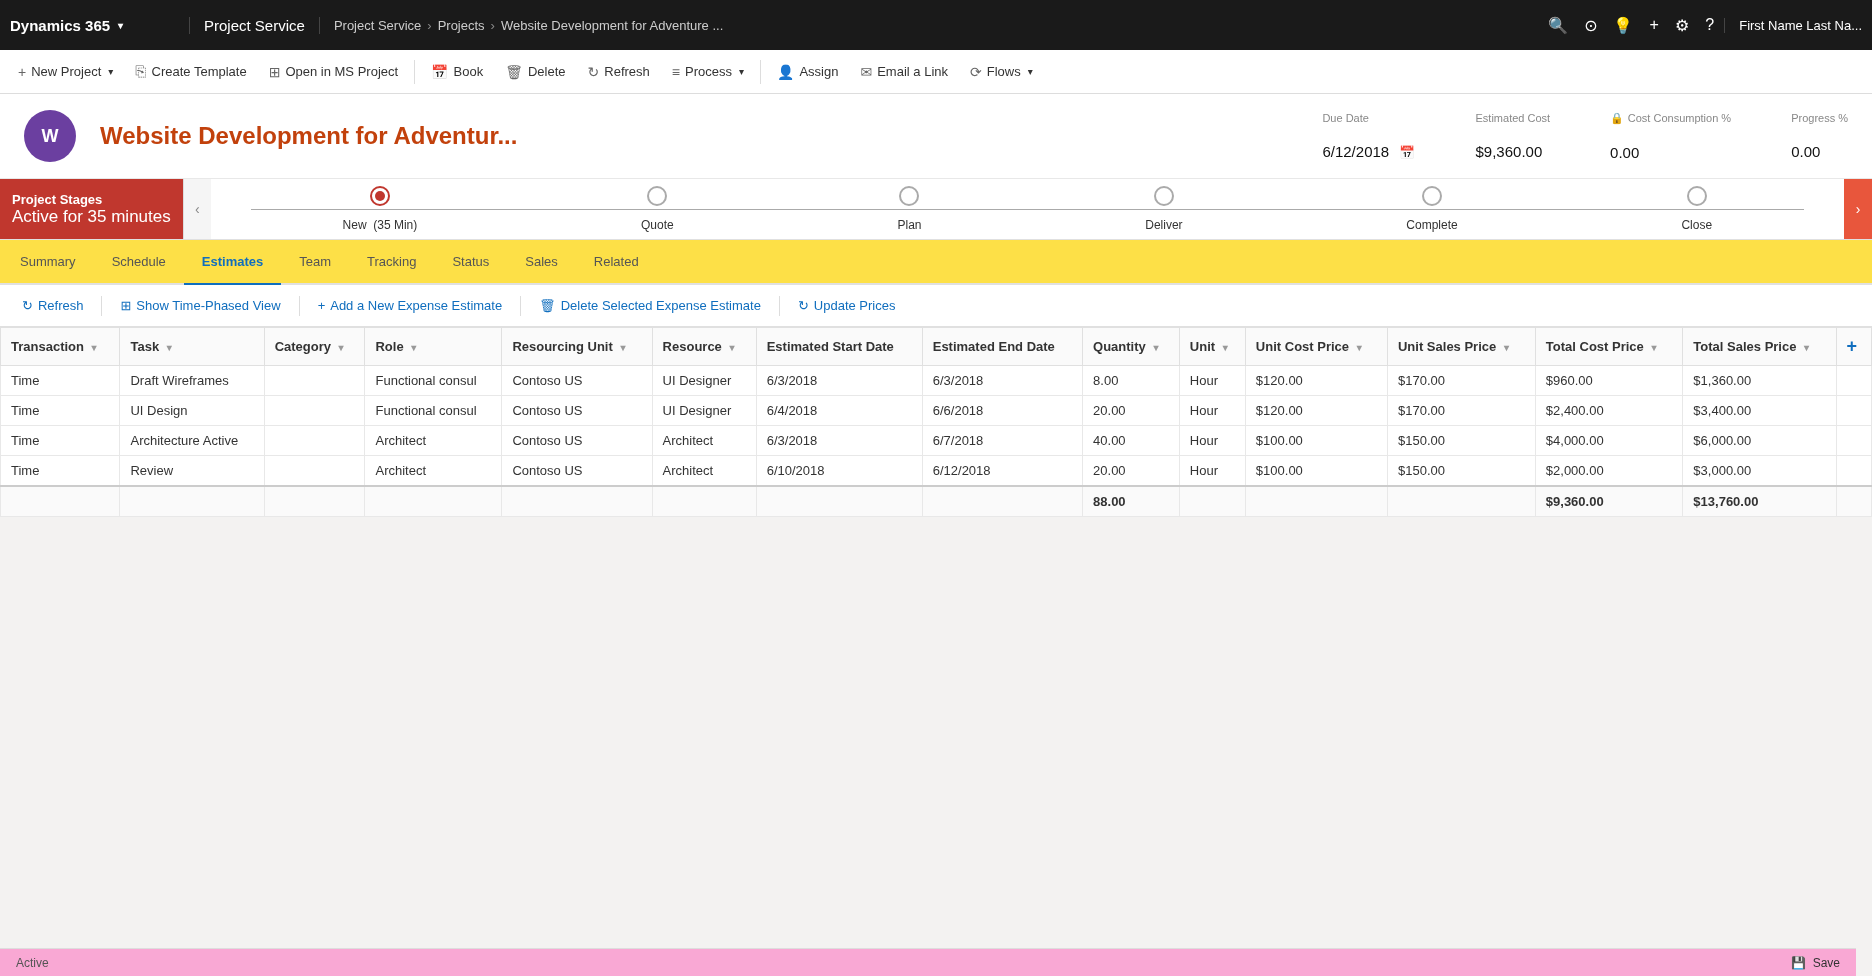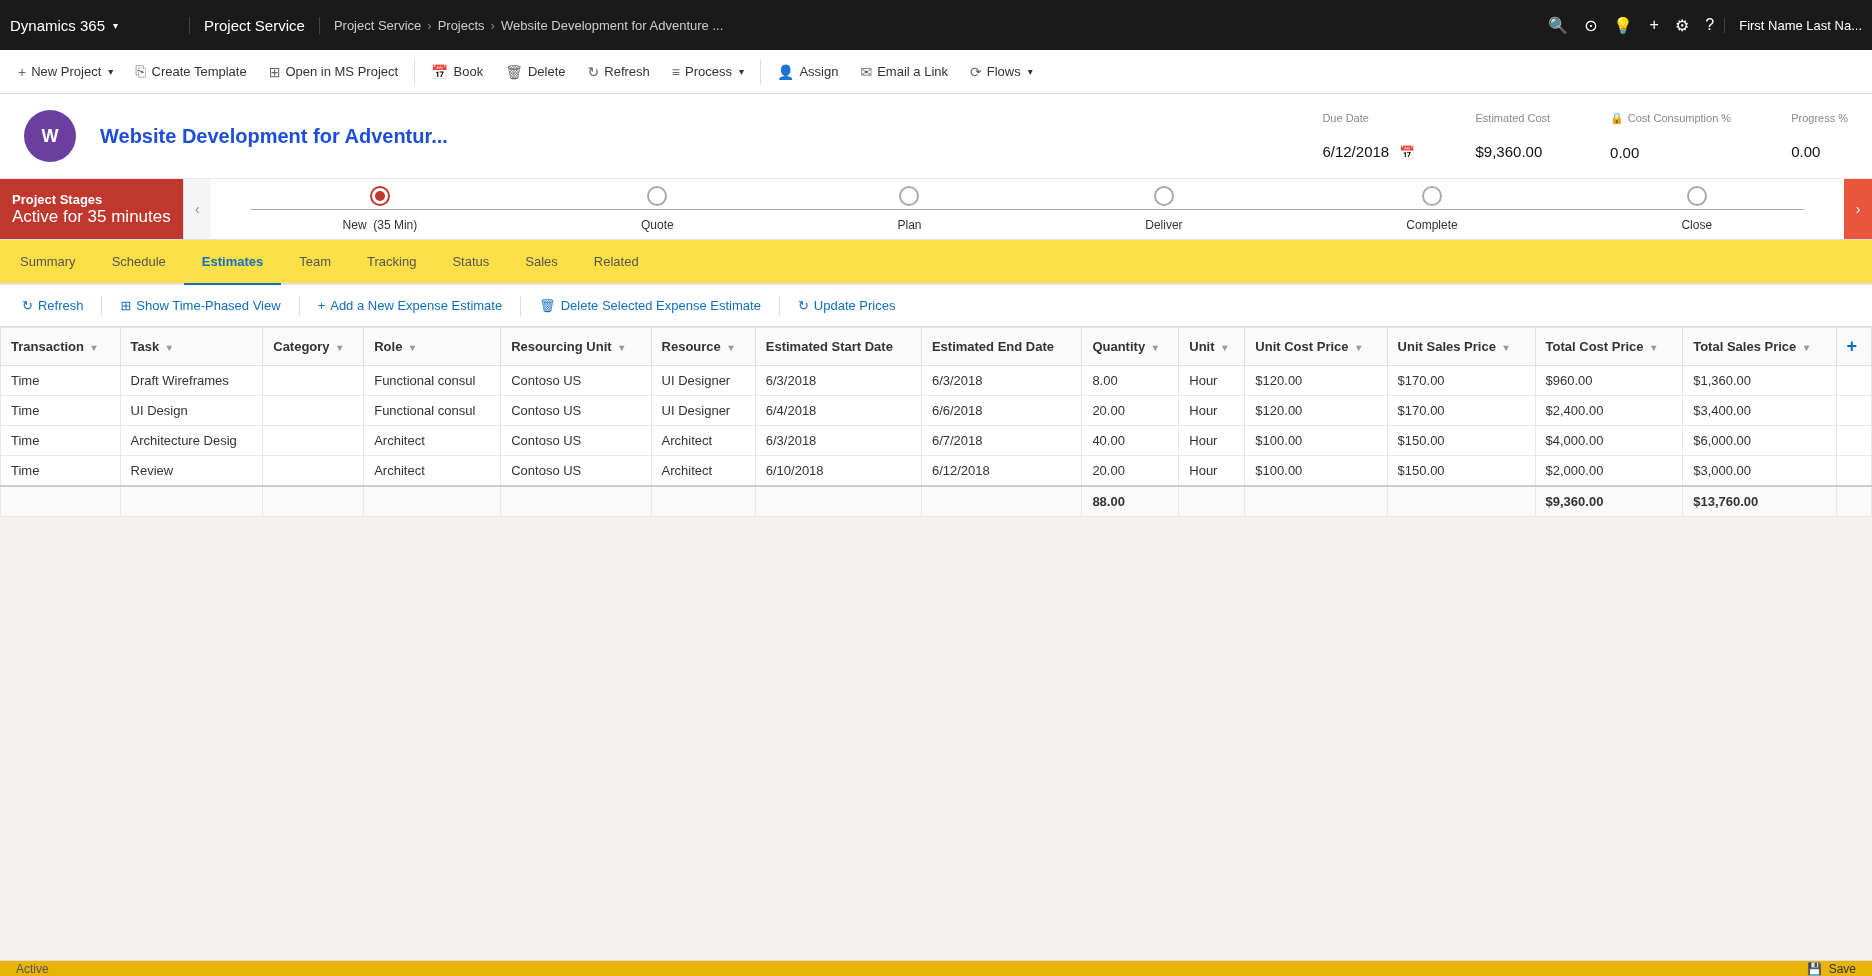--- a/index.html
+++ b/index.html
@@ -12,21 +12,21 @@
       display: flex;
       align-items: center;
       padding: 0 10px;
       color: #fff;
     }
     .top-nav .app-title {
       display: flex;
       align-items: center;
       gap: 6px;
       font-size: 15px;
-      font-weight: 400;
+      font-weight: 700;
       color: #fff;
       padding-right: 8px;
       border-right: 1px solid #444;
       min-width: 180px;
     }
     .top-nav .module-title {
       color: #fff;
       font-size: 15px;
       font-weight: 400;
       padding: 0 14px;
@@ -97,21 +97,21 @@
     .project-avatar {
       width: 52px; height: 52px;
       border-radius: 50%;
       background: #6b3fa0;
       display: flex; align-items: center; justify-content: center;
       color: #fff; font-size: 18px; font-weight: bold;
       flex-shrink: 0;
     }
     .project-info { flex: 1; }
     .project-label { font-size: 11px; color: #888; text-transform: uppercase; letter-spacing: 0.5px; }
-    .project-name { font-size: 20px; font-weight: 600; color: #1d4ed8; }
+    .project-name { font-size: 24px; font-weight: 600; color: #c2410c; }
     .project-meta {
       display: flex;
       gap: 60px;
       margin-left: 40px;
     }
     .meta-item { display: flex; flex-direction: column; gap: 19px; }
     .meta-label { font-size: 11px; color: #888; }
     .meta-value { font-size: 15px; color: #111; font-weight: 500; }
     .meta-value .calendar-icon { color: #888; font-size: 13px; margin-left: 6px; cursor: pointer; }
     .meta-lock { color: #888; font-size: 11px; display: flex; align-items: center; gap: 4px; }
@@ -283,24 +283,24 @@
       color: #106ebe;
       cursor: pointer;
       font-size: 18px;
     }
 
     
     .status-bar {
       position: fixed;
       bottom: 0;
       left: 0;
-      right: 0;
-      background: #eab308;
+      right: 16px;
+      background: #f9a8d4;
       border-top: 1px solid #ddd;
-      height: 16px;
+      height: 28px;
       display: flex;
       align-items: center;
       padding: 0 16px;
       font-size: 12px;
       color: #555;
     }
     .status-save {
       margin-left: auto;
       display: flex;
       align-items: center;
@@ -548,21 +548,21 @@
             <td>20.00</td>
             <td>Hour</td>
             <td>$120.00</td>
             <td>$170.00</td>
             <td>$2,400.00</td>
             <td>$3,400.00</td>
             <td></td>
           </tr>
           <tr>
             <td>Time</td>
-            <td>Architecture Desig</td>
+            <td>Architecture Active</td>
             <td></td>
             <td>Architect</td>
             <td>Contoso US</td>
             <td>Architect</td>
             <td>6/3/2018</td>
             <td>6/7/2018</td>
             <td>40.00</td>
             <td>Hour</td>
             <td>$100.00</td>
             <td>$150.00</td>

